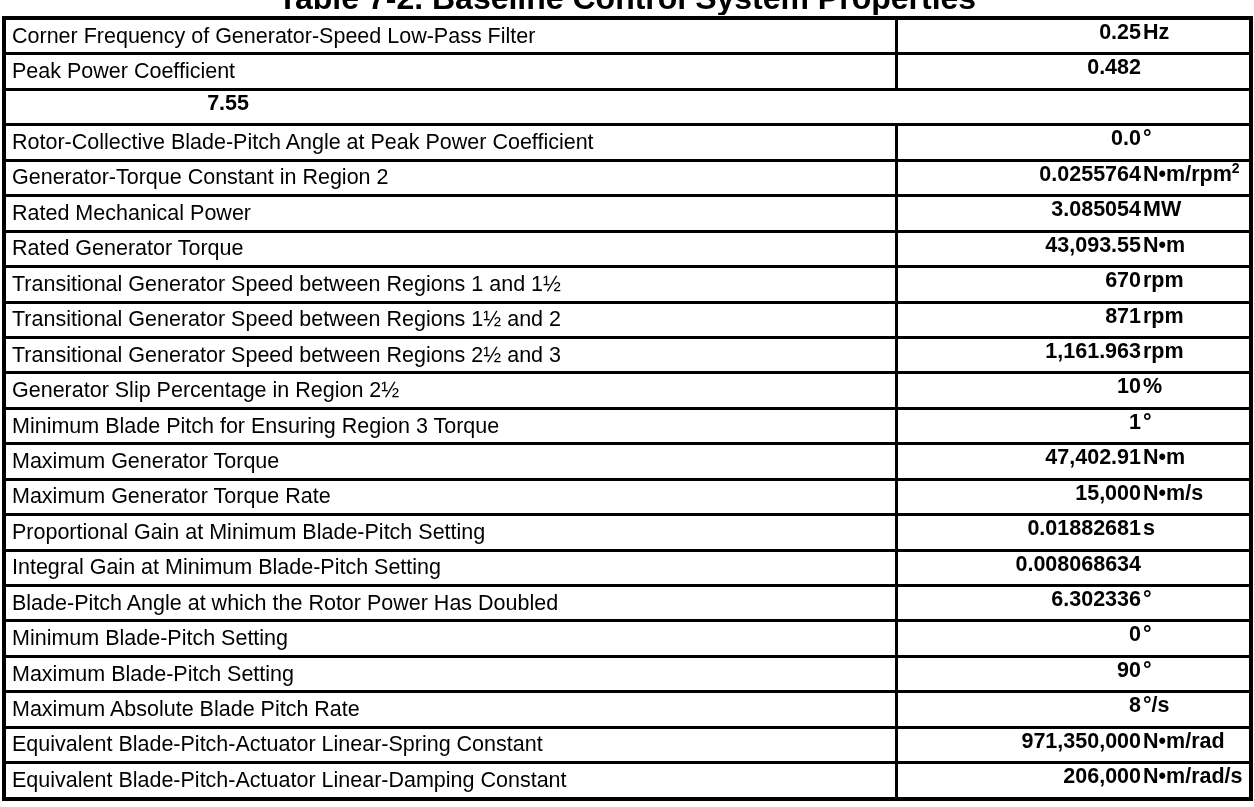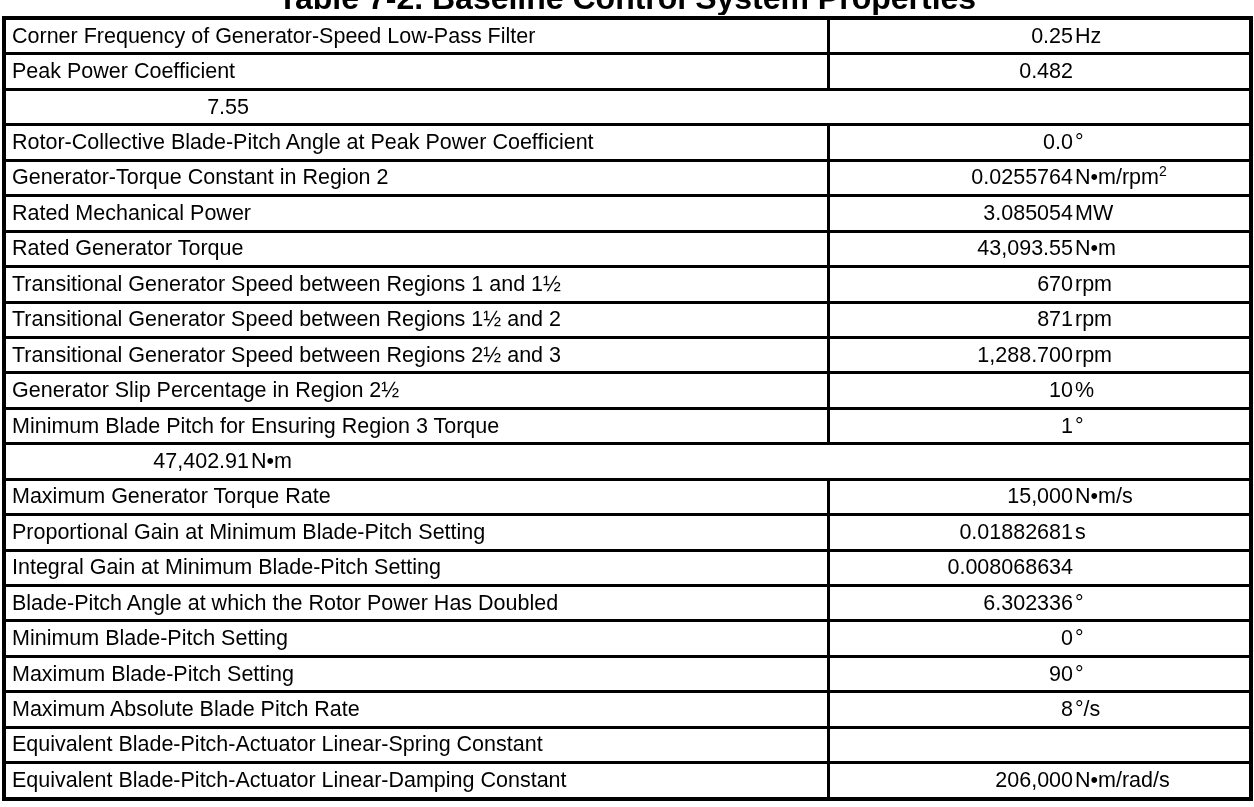--- a/index.html
+++ b/index.html
@@ -41,36 +41,36 @@
     box-sizing: content-box;
   }
   .row {
     display: flex;
     height: 32.45px;
     border-top: 3px solid #000000;
     align-items: stretch;
   }
   .row:first-child { border-top: none; }
   .cell-label {
-    width: 824px;
+    width: 892px;
     box-sizing: border-box;
     border-right: 3px solid #000000;
     display: flex;
     align-items: center;
     padding-left: 6px;
     font-size: 21.5px;
     white-space: nowrap;
     overflow: hidden;
   }
   .cell-value {
     flex: 1;
     display: flex;
-    align-items: center;
     font-size: 21.5px;
     white-space: nowrap;
+    font-weight: bold;
   }
   .val-num {
     display: inline-block;
     width: 243px;
     text-align: right;
     flex: 0 0 auto;
   }
   .val-unit {
     margin-left: 2px;
     text-align: left;
@@ -148,39 +148,40 @@
         <div class="row">
     <div class="cell-label">Transitional Generator Speed between Regions 1½ and 2</div>
     <div class="cell-value">
       <span class="val-num">871</span>
             <span class="val-unit">rpm</span>
     </div>
   </div>
         <div class="row">
     <div class="cell-label">Transitional Generator Speed between Regions 2½ and 3</div>
     <div class="cell-value">
-      <span class="val-num">1,288.700</span>
+      <span class="val-num">1,161.963</span>
             <span class="val-unit">rpm</span>
     </div>
   </div>
         <div class="row">
     <div class="cell-label">Generator Slip Percentage in Region 2½</div>
     <div class="cell-value">
       <span class="val-num">10</span>
             <span class="val-unit">%</span>
     </div>
   </div>
         <div class="row">
     <div class="cell-label">Minimum Blade Pitch for Ensuring Region 3 Torque</div>
     <div class="cell-value">
       <span class="val-num">1</span>
             <span class="val-unit">°</span>
     </div>
   </div>
         <div class="row">
+    <div class="cell-label">Maximum Generator Torque</div>
     <div class="cell-value">
       <span class="val-num">47,402.91</span>
             <span class="val-unit">N•m</span>
     </div>
   </div>
         <div class="row">
     <div class="cell-label">Maximum Generator Torque Rate</div>
     <div class="cell-value">
       <span class="val-num">15,000</span>
             <span class="val-unit">N•m/s</span>
@@ -223,20 +224,24 @@
   </div>
         <div class="row">
     <div class="cell-label">Maximum Absolute Blade Pitch Rate</div>
     <div class="cell-value">
       <span class="val-num">8</span>
             <span class="val-unit">°/s</span>
     </div>
   </div>
         <div class="row">
     <div class="cell-label">Equivalent Blade-Pitch-Actuator Linear-Spring Constant</div>
+    <div class="cell-value">
+      <span class="val-num">971,350,000</span>
+            <span class="val-unit">N•m/rad</span>
+    </div>
   </div>
         <div class="row">
     <div class="cell-label">Equivalent Blade-Pitch-Actuator Linear-Damping Constant</div>
     <div class="cell-value">
       <span class="val-num">206,000</span>
             <span class="val-unit">N•m/rad/s</span>
     </div>
   </div>
       </div>
   </div>

